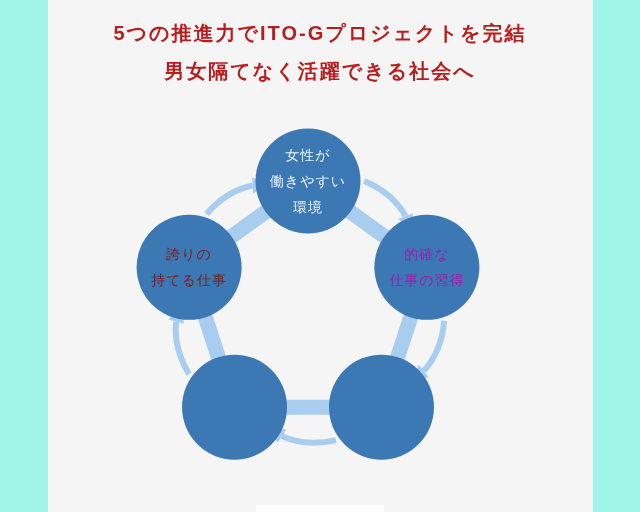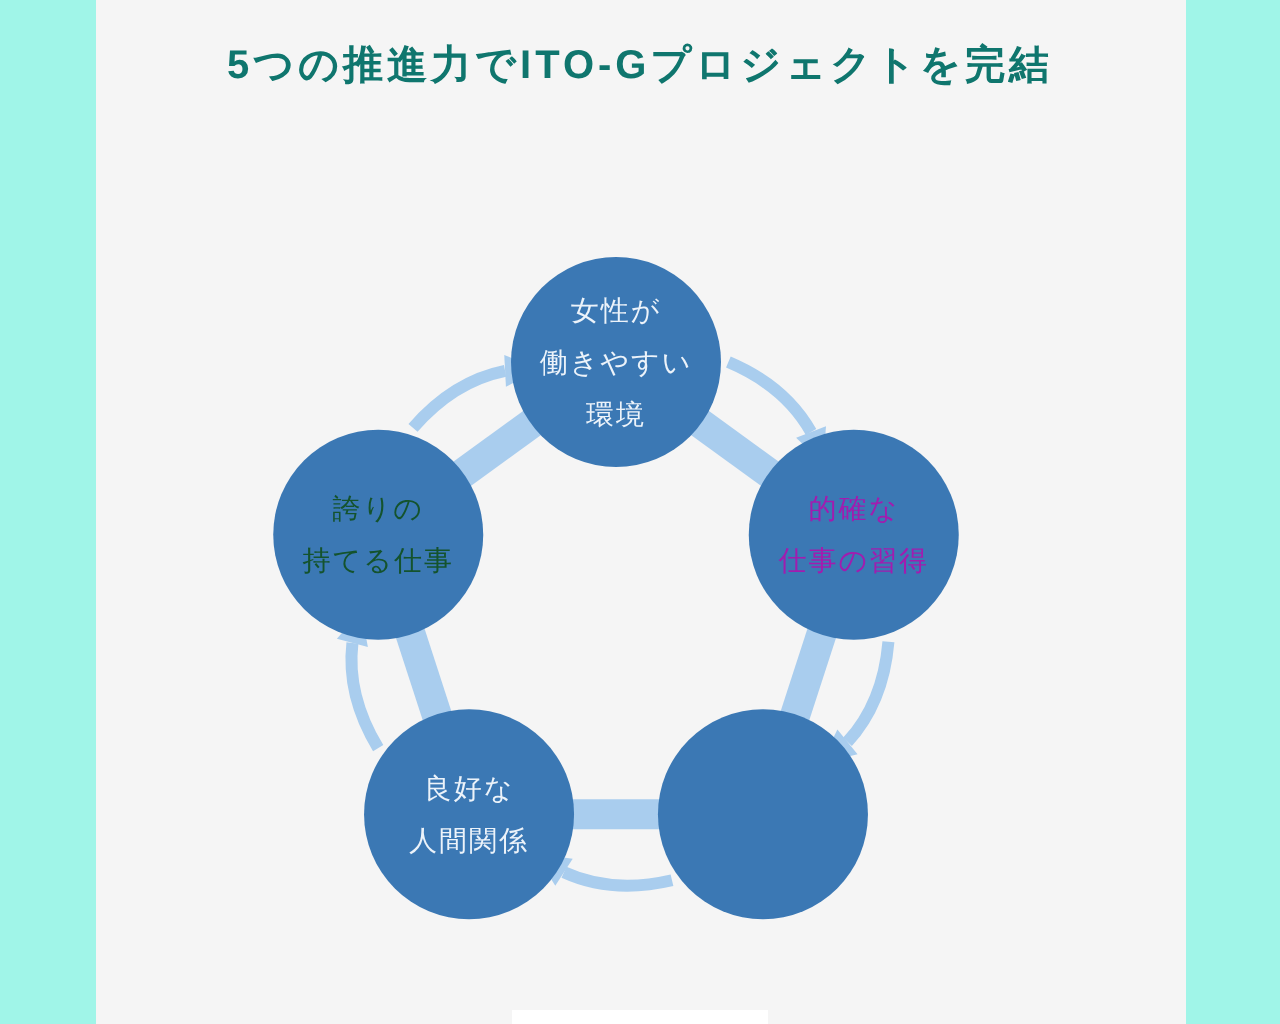--- a/index.html
+++ b/index.html
@@ -14,21 +14,21 @@
     position: absolute;
     left: 48px; top: 0;
     width: 545px; height: 512px;
     background: #f5f5f5;
   }
   .title {
     position: absolute;
     left: 0; top: 14px;
     width: 100%;
     text-align: center;
-    color: #0f766e;
+    color: #b91c1c;
     font-weight: bold;
     font-size: 20px;
     line-height: 38px;
     letter-spacing: 2px;
   }
   .diagram {
     position: absolute;
     left: 0; top: 0;
     width: 640px; height: 512px;
   }
@@ -57,20 +57,21 @@
     background: #ffffff;
   }
 </style>
 </head>
 <body>
 
 <div class="panel"></div>
 
 <div class="title">
   <div>5つの推進力でITO-Gプロジェクトを完結</div>
+  <div>男女隔てなく活躍できる社会へ</div>
 </div>
 
 <div class="diagram">
   <svg class="diagram-svg" id="diagram-svg" width="640" height="512" viewBox="0 0 640 512">
       <line x1="308" y1="181" x2="426.8820645368942" y2="267.37287570313157" stroke="#a9cdee" stroke-width="15"></line>
       <line x1="426.8820645368942" y1="267.37287570313157" x2="381.47315653655915" y2="407.12712429686843" stroke="#a9cdee" stroke-width="15"></line>
       <line x1="381.47315653655915" y1="407.12712429686843" x2="234.52684346344085" y2="407.12712429686843" stroke="#a9cdee" stroke-width="15"></line>
       <line x1="234.52684346344085" y1="407.12712429686843" x2="189.11793546310582" y2="267.3728757031315" stroke="#a9cdee" stroke-width="15"></line>
       <line x1="189.11793546310582" y1="267.3728757031315" x2="308" y2="181" stroke="#a9cdee" stroke-width="15"></line>
       <path d="M 364.1854697516002 181.03088997300327 Q 392.5704763488959 193.00132858115285 405.5212464386774 216.00736157429662" fill="none" stroke="#a9cdee" stroke-width="6"></path>
@@ -88,19 +89,17 @@
       <circle cx="381.47315653655915" cy="407.12712429686843" r="52.5" fill="#3b78b4"></circle>
       <circle cx="234.52684346344085" cy="407.12712429686843" r="52.5" fill="#3b78b4"></circle>
       <circle cx="189.11793546310582" cy="267.3728757031315" r="52.5" fill="#3b78b4"></circle>
     </svg>
 
   <div class="node-label" id="label-0" style="left: 308px; top: 181px; color: rgb(236, 243, 250);">女性が
 働きやすい
 環境</div>
   <div class="node-label" id="label-1" style="left: 426.882px; top: 267.373px; color: #a21caf;">的確な
 仕事の習得</div>
-  <div class="node-label" id="label-3" style="left: 234.527px; top: 407.127px; color: rgb(236, 243, 250);">良好な
-人間関係</div>
-  <div class="node-label" id="label-4" style="left: 189.118px; top: 267.373px; color: #14532d;">誇りの
+  <div class="node-label" id="label-4" style="left: 189.118px; top: 267.373px; color: #7f1d1d;">誇りの
 持てる仕事</div>
 </div>
 
 <div class="bottom-strip"></div>
 
 </body></html>

